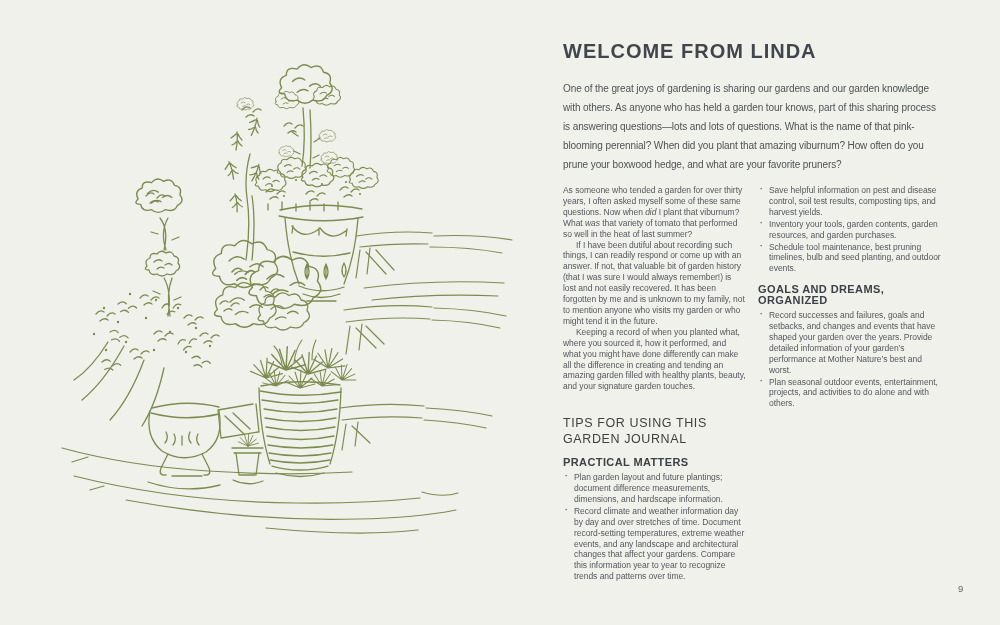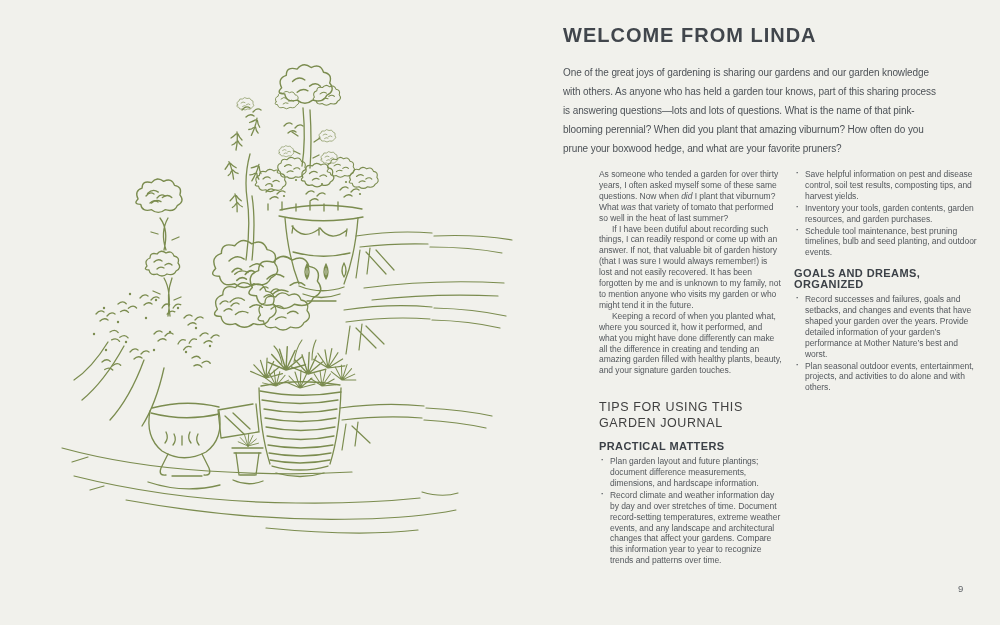--- a/index.html
+++ b/index.html
@@ -9,32 +9,32 @@
     font-family:"Liberation Sans",sans-serif;
     position:relative;overflow:hidden;
     -webkit-font-smoothing:antialiased;
   }
   .spread{position:absolute;inset:0;background:#f1f1ec;}
 
   
   .illustration{position:absolute;left:60px;top:46px;width:455px;height:520px;}
 
   
-  .text-page{position:absolute;left:563px;top:24px;width:378px;color:#54585d;}
+  .text-page{position:absolute;left:563px;top:40px;width:378px;color:#54585d;}
   .page-title{
     font-size:20px;font-weight:600;letter-spacing:1px;
     color:#41464c;margin:0 0 17px 0;line-height:22px;
   }
   .intro{
     font-size:10px;line-height:19px;letter-spacing:-0.1px;
     color:#4d5257;margin:0 0 11px 0;
   }
   .columns{display:flex;gap:12px;}
   .col{font-size:8.5px;line-height:10.9px;letter-spacing:-0.05px;color:#54585d;}
-  .col-left{width:183px;flex:none;margin-left:36px;}
+  .col-left{width:183px;flex:none;}
   .col-right{width:183px;flex:none;}
   .col p{margin:0;}
   .col p.indent{text-indent:13px;}
   .col em{font-style:italic;}
   .tips-heading{
     font-size:12.5px;font-weight:400;letter-spacing:0.6px;
     color:#404040;line-height:16px;margin:23px 0 0 0;
   }
   .subhead{
     font-size:11px;font-weight:700;letter-spacing:0.4px;

